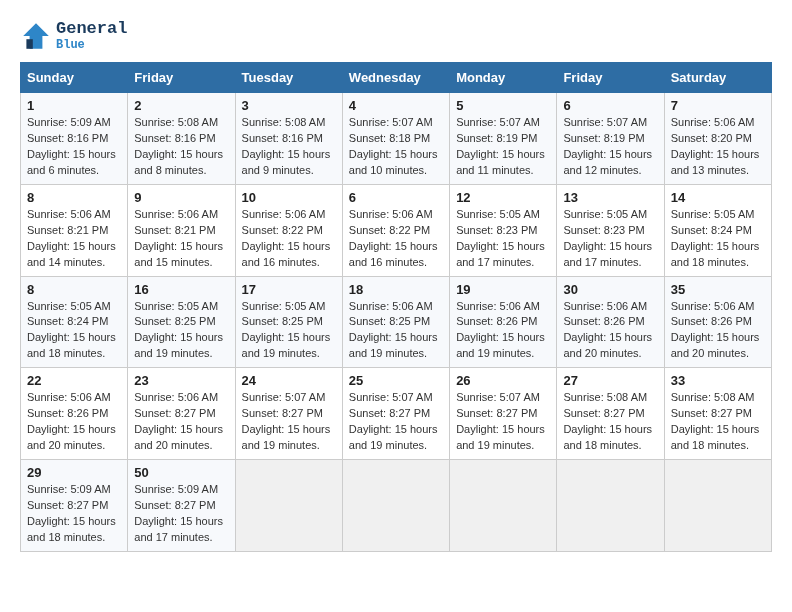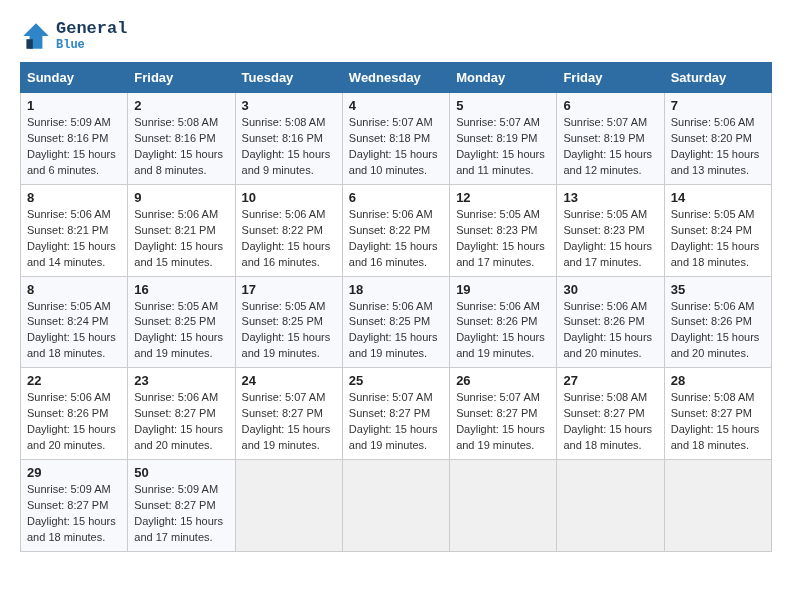--- a/index.html
+++ b/index.html
@@ -339,21 +339,21 @@
       </td>
         <td>
         <span class="day-number">27</span>
         <div class="day-info">
           Sunrise: 5:08 AM<br>
           Sunset: 8:27 PM<br>
           Daylight: 15 hours and 18 minutes.
         </div>
       </td>
         <td>
-        <span class="day-number">28</span>
+        <span class="day-number">33</span>
         <div class="day-info">
           Sunrise: 5:08 AM<br>
           Sunset: 8:27 PM<br>
           Daylight: 15 hours and 18 minutes.
         </div>
       </td>
       </tr>
       <tr>
         <td>
         <span class="day-number">29</span>

